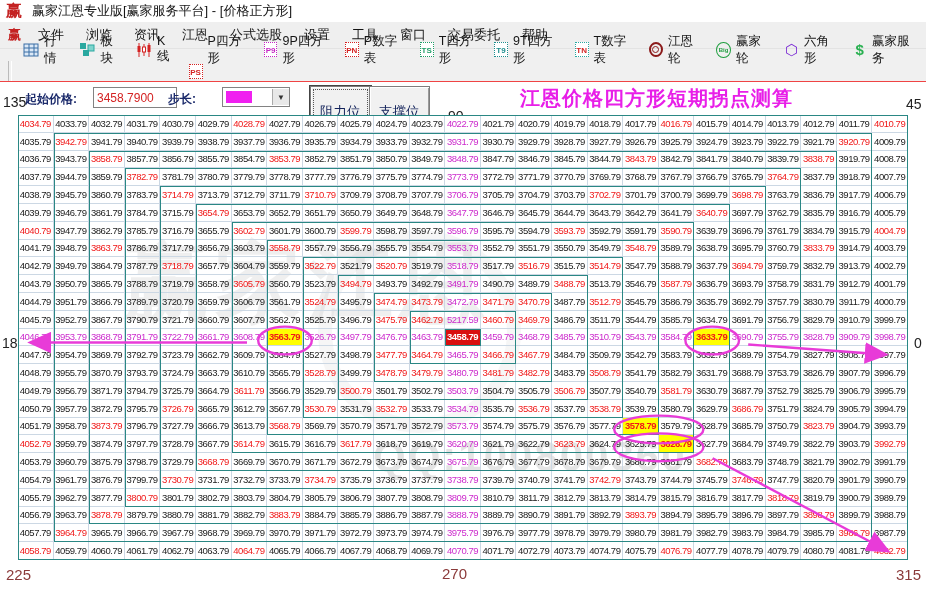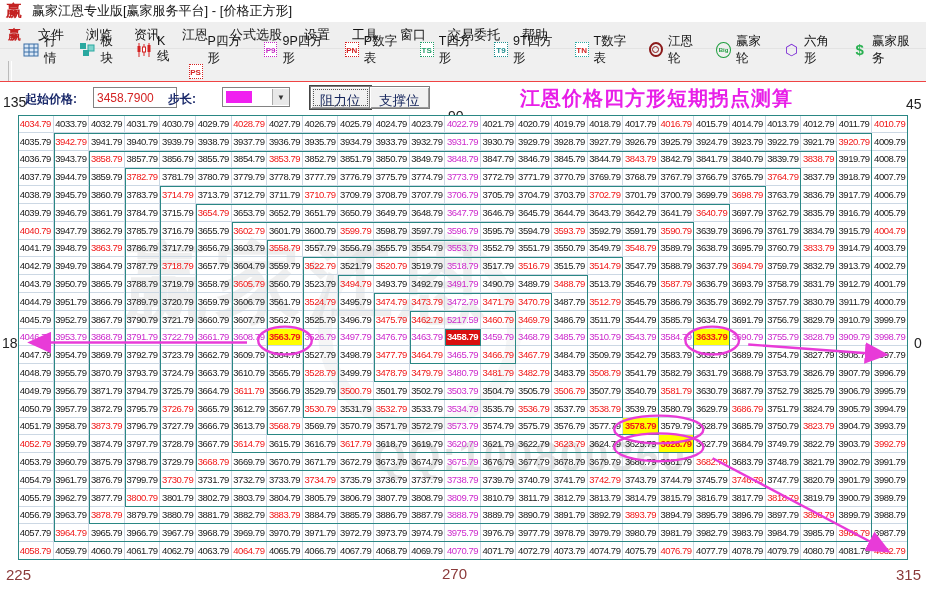--- a/index.html
+++ b/index.html
@@ -27,21 +27,21 @@
   
   .controls{position:relative;height:36px;background:#fff;}
   .ctl-label{position:absolute;font-size:12px;color:#1b2a6b;font-weight:bold;top:9px;}
   .ctl-input{position:absolute;top:5px;width:76px;height:17px;border:1px solid #828282;background:#fff;
              color:#d42222;font-size:12px;padding:1px 3px;font-family:"Liberation Sans",sans-serif;}
   .colorcombo{position:absolute;top:5px;width:68px;height:20px;border:1px solid #828282;background:#fff;
               display:flex;align-items:center;box-sizing:border-box;}
   .colorswatch{width:26px;height:12px;margin-left:3px;}
   .combo-arrow{margin-left:auto;width:16px;height:16px;background:#e8e8e8;border-left:1px solid #aaa;
                font-size:8px;color:#333;display:flex;align-items:center;justify-content:center;}
-  .btn3d{position:absolute;top:4px;height:23px;padding:5px 9px;background:#f1f1f1;border:1px solid #7d7d7d;
+  .btn3d{position:absolute;top:4px;height:23px;padding:16px 9px;background:#f1f1f1;border:1px solid #7d7d7d;
          box-shadow:inset 1px 1px 0 #fff,inset -1px -1px 0 #9a9a9a;font-size:13.5px;color:#12225a;
          font-family:"Liberation Sans",sans-serif;}
   .btn-default{outline:1px solid #444;}
   .btn-default .focusrect{position:absolute;inset:2px;border:1px dotted #555;pointer-events:none;}
   .main-heading{position:absolute;top:3px;left:520px;font-size:20px;font-weight:bold;color:#e81ee8;letter-spacing:1px;}
 
   
   .anglabel{position:absolute;font-size:14px;color:#222;}
   .anglabel.maroon{color:#8b3a3a;font-size:15px;}
 

